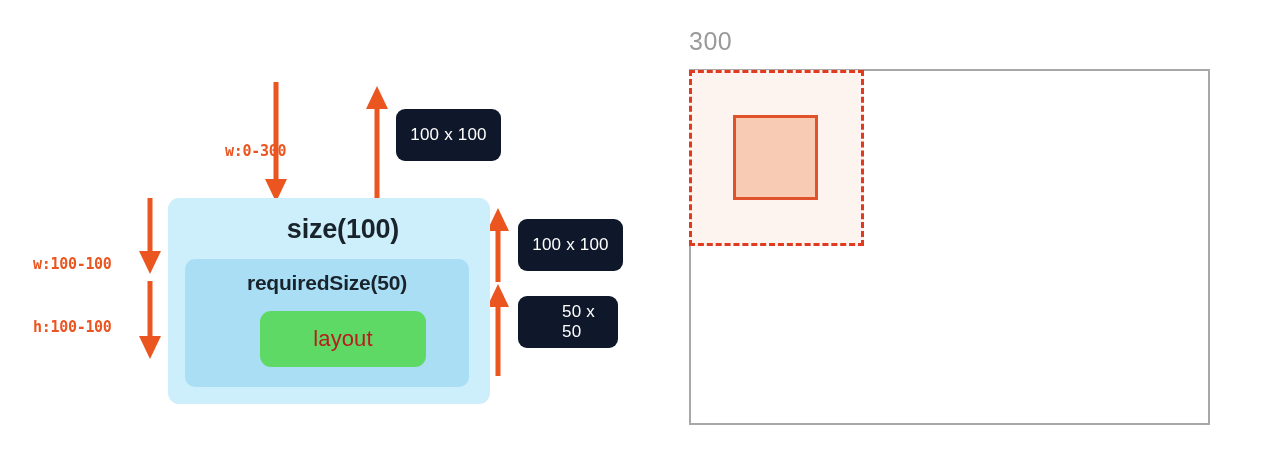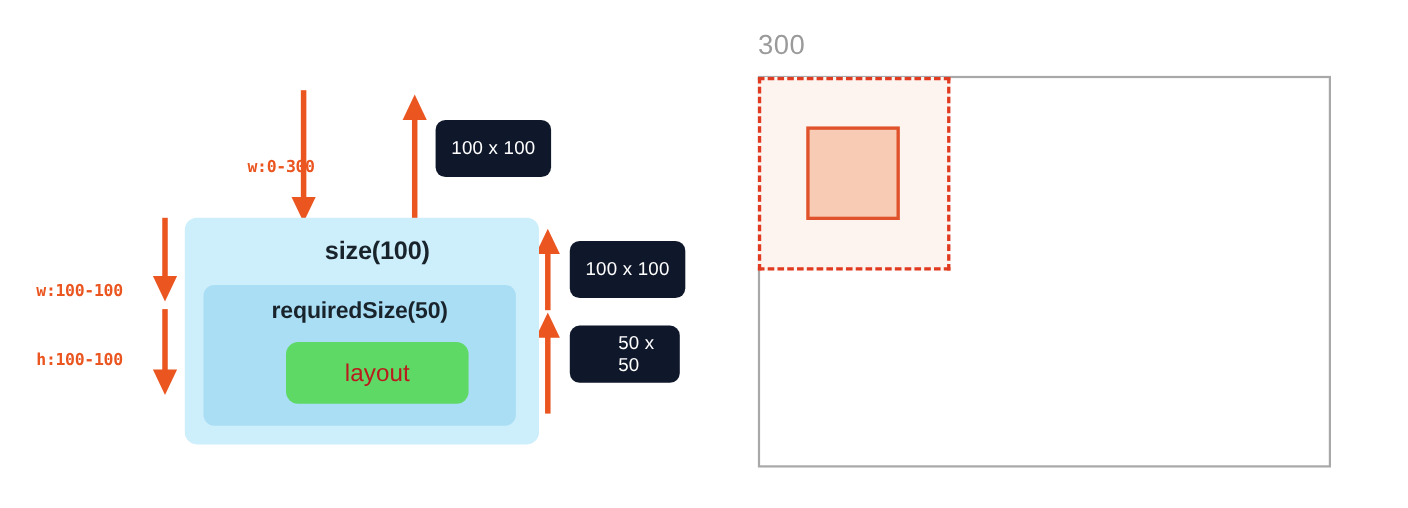--- a/index.html
+++ b/index.html
@@ -27,21 +27,21 @@
     left: 168px; top: 198px;
     width: 322px; height: 206px;
     background: #cdeefb;
     border-radius: 11px;
     box-sizing: border-box;
   }
   .outer-label {
     position: absolute;
     left: 0; right: 0; top: 16px;
     text-align: center;
-    font-size: 23px;
+    font-size: 27px;
     font-weight: bold;
     color: #19232b;
     letter-spacing: -0.2px;
     padding-left: 28px;
   }
   .inner-box {
     left: 17px; top: 61px;
     width: 284px; height: 128px;
     background: #aadef5;
     border-radius: 10px;

